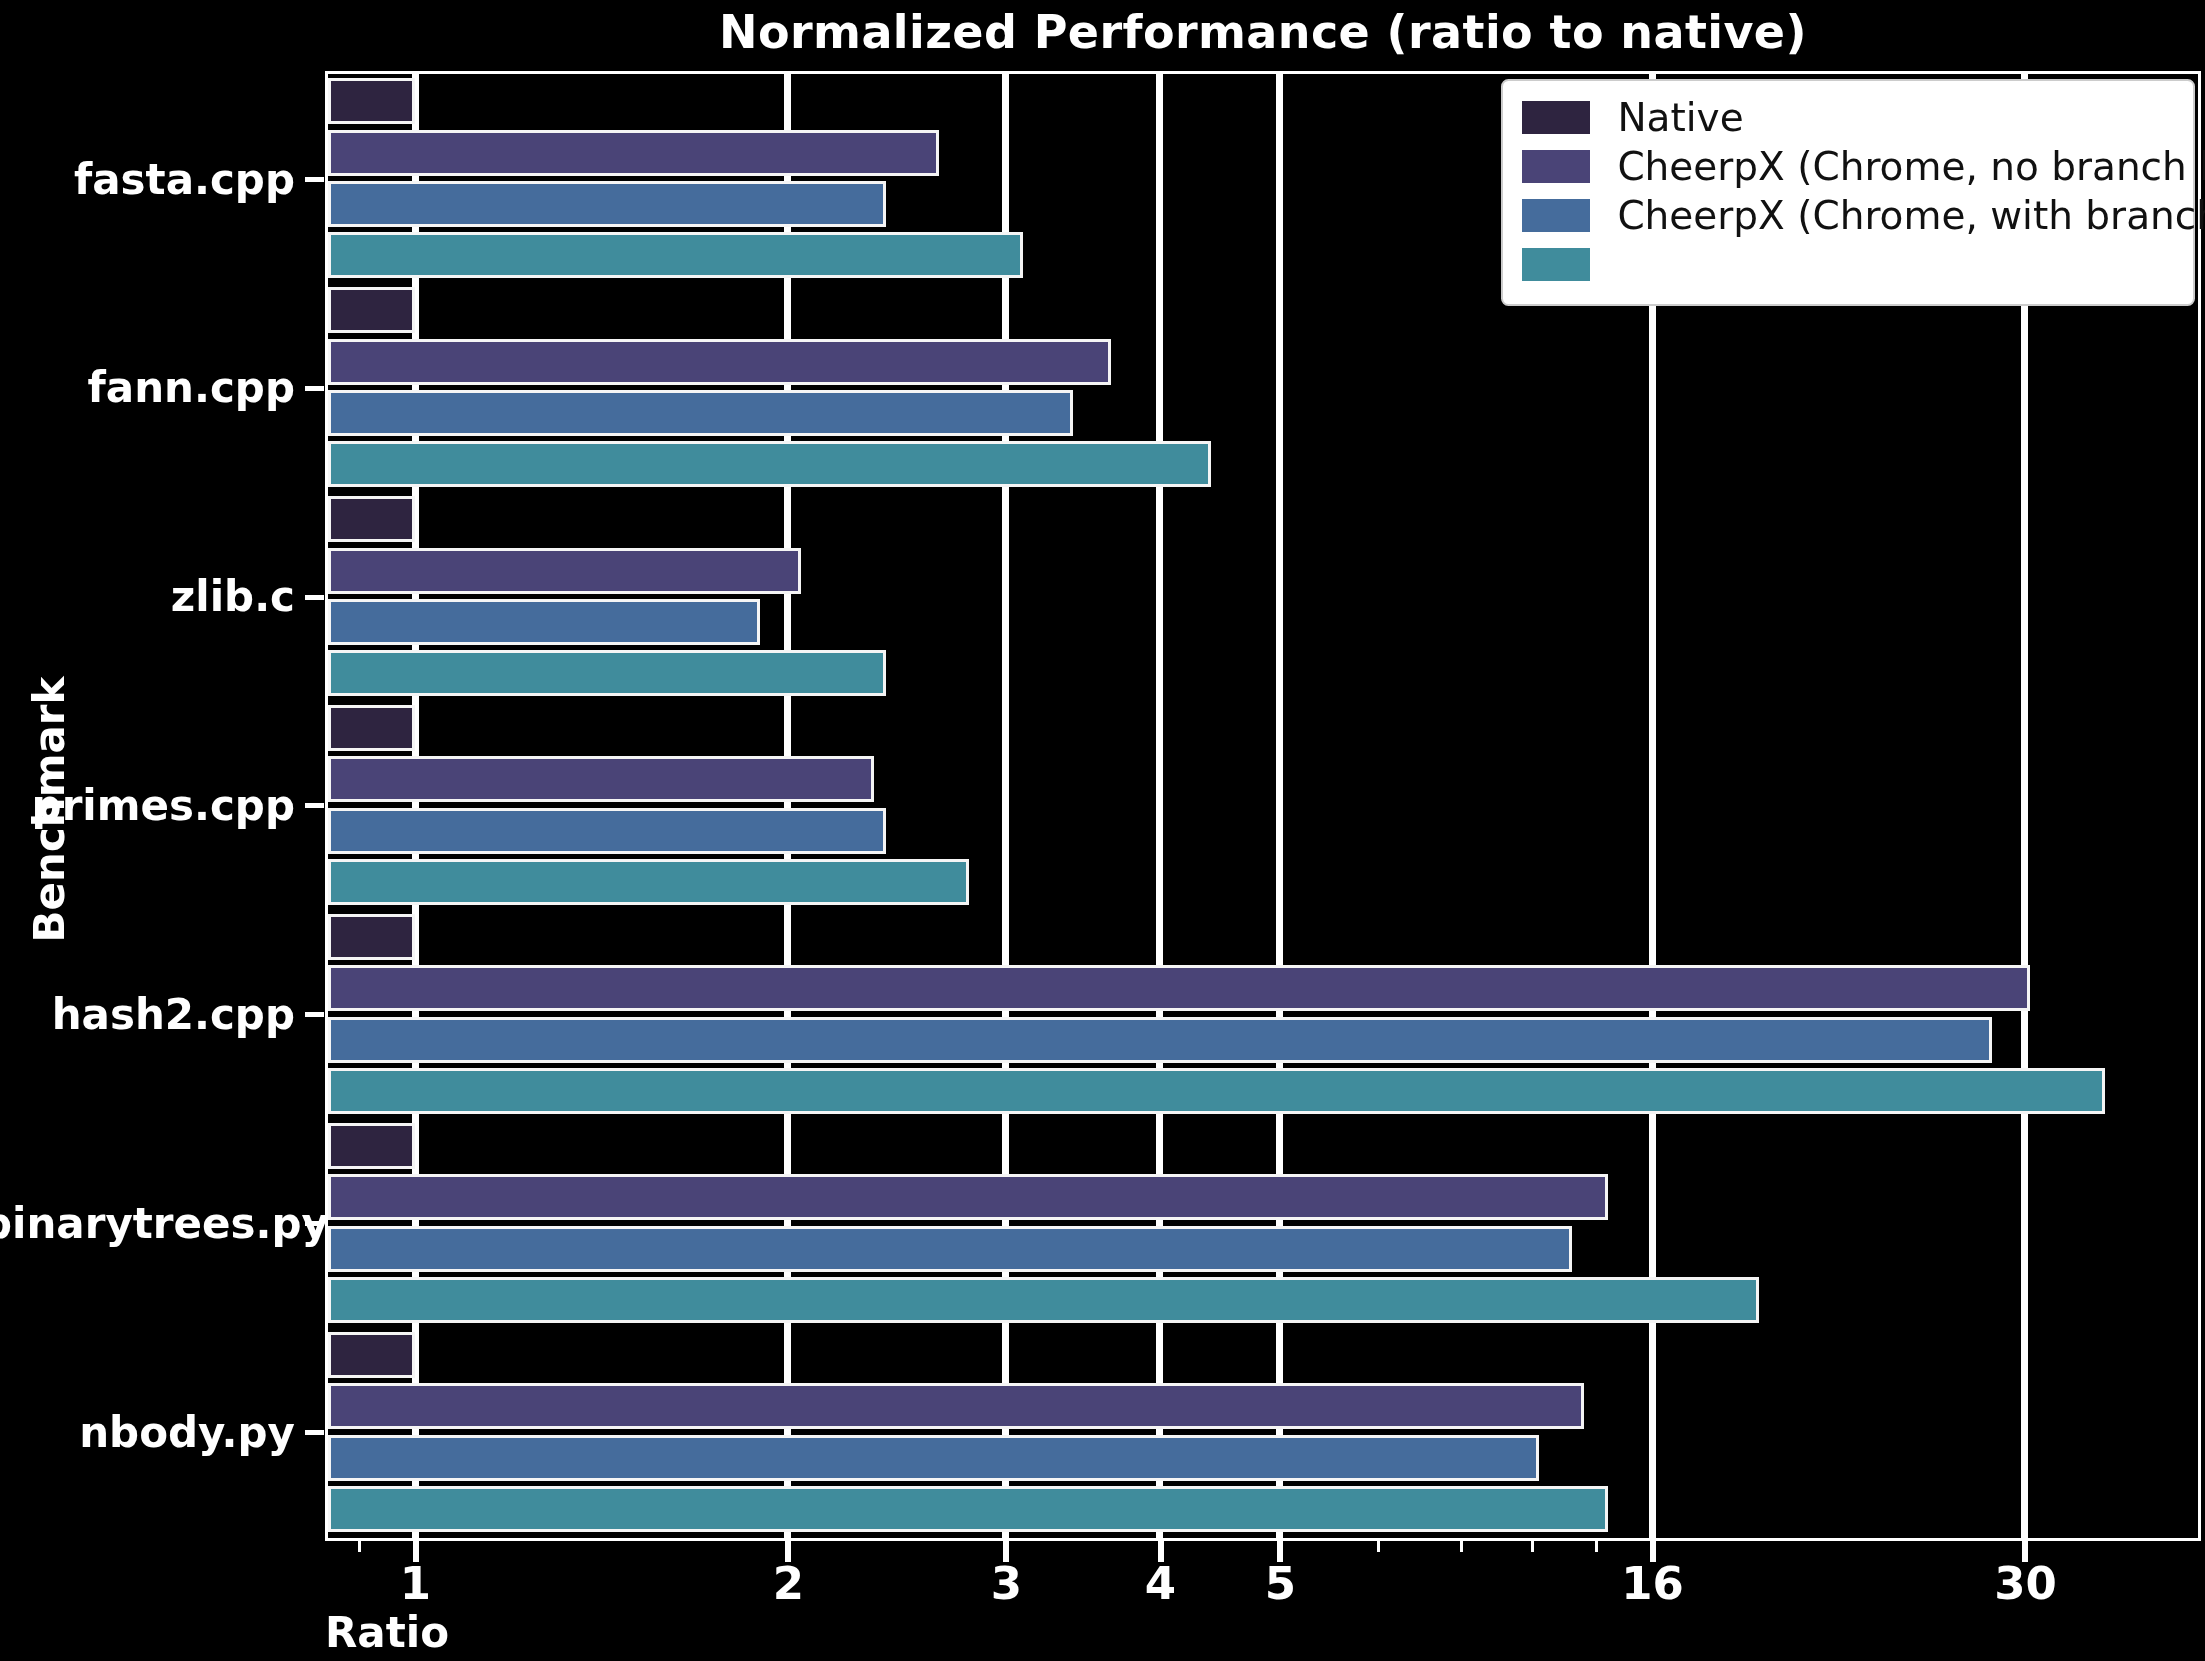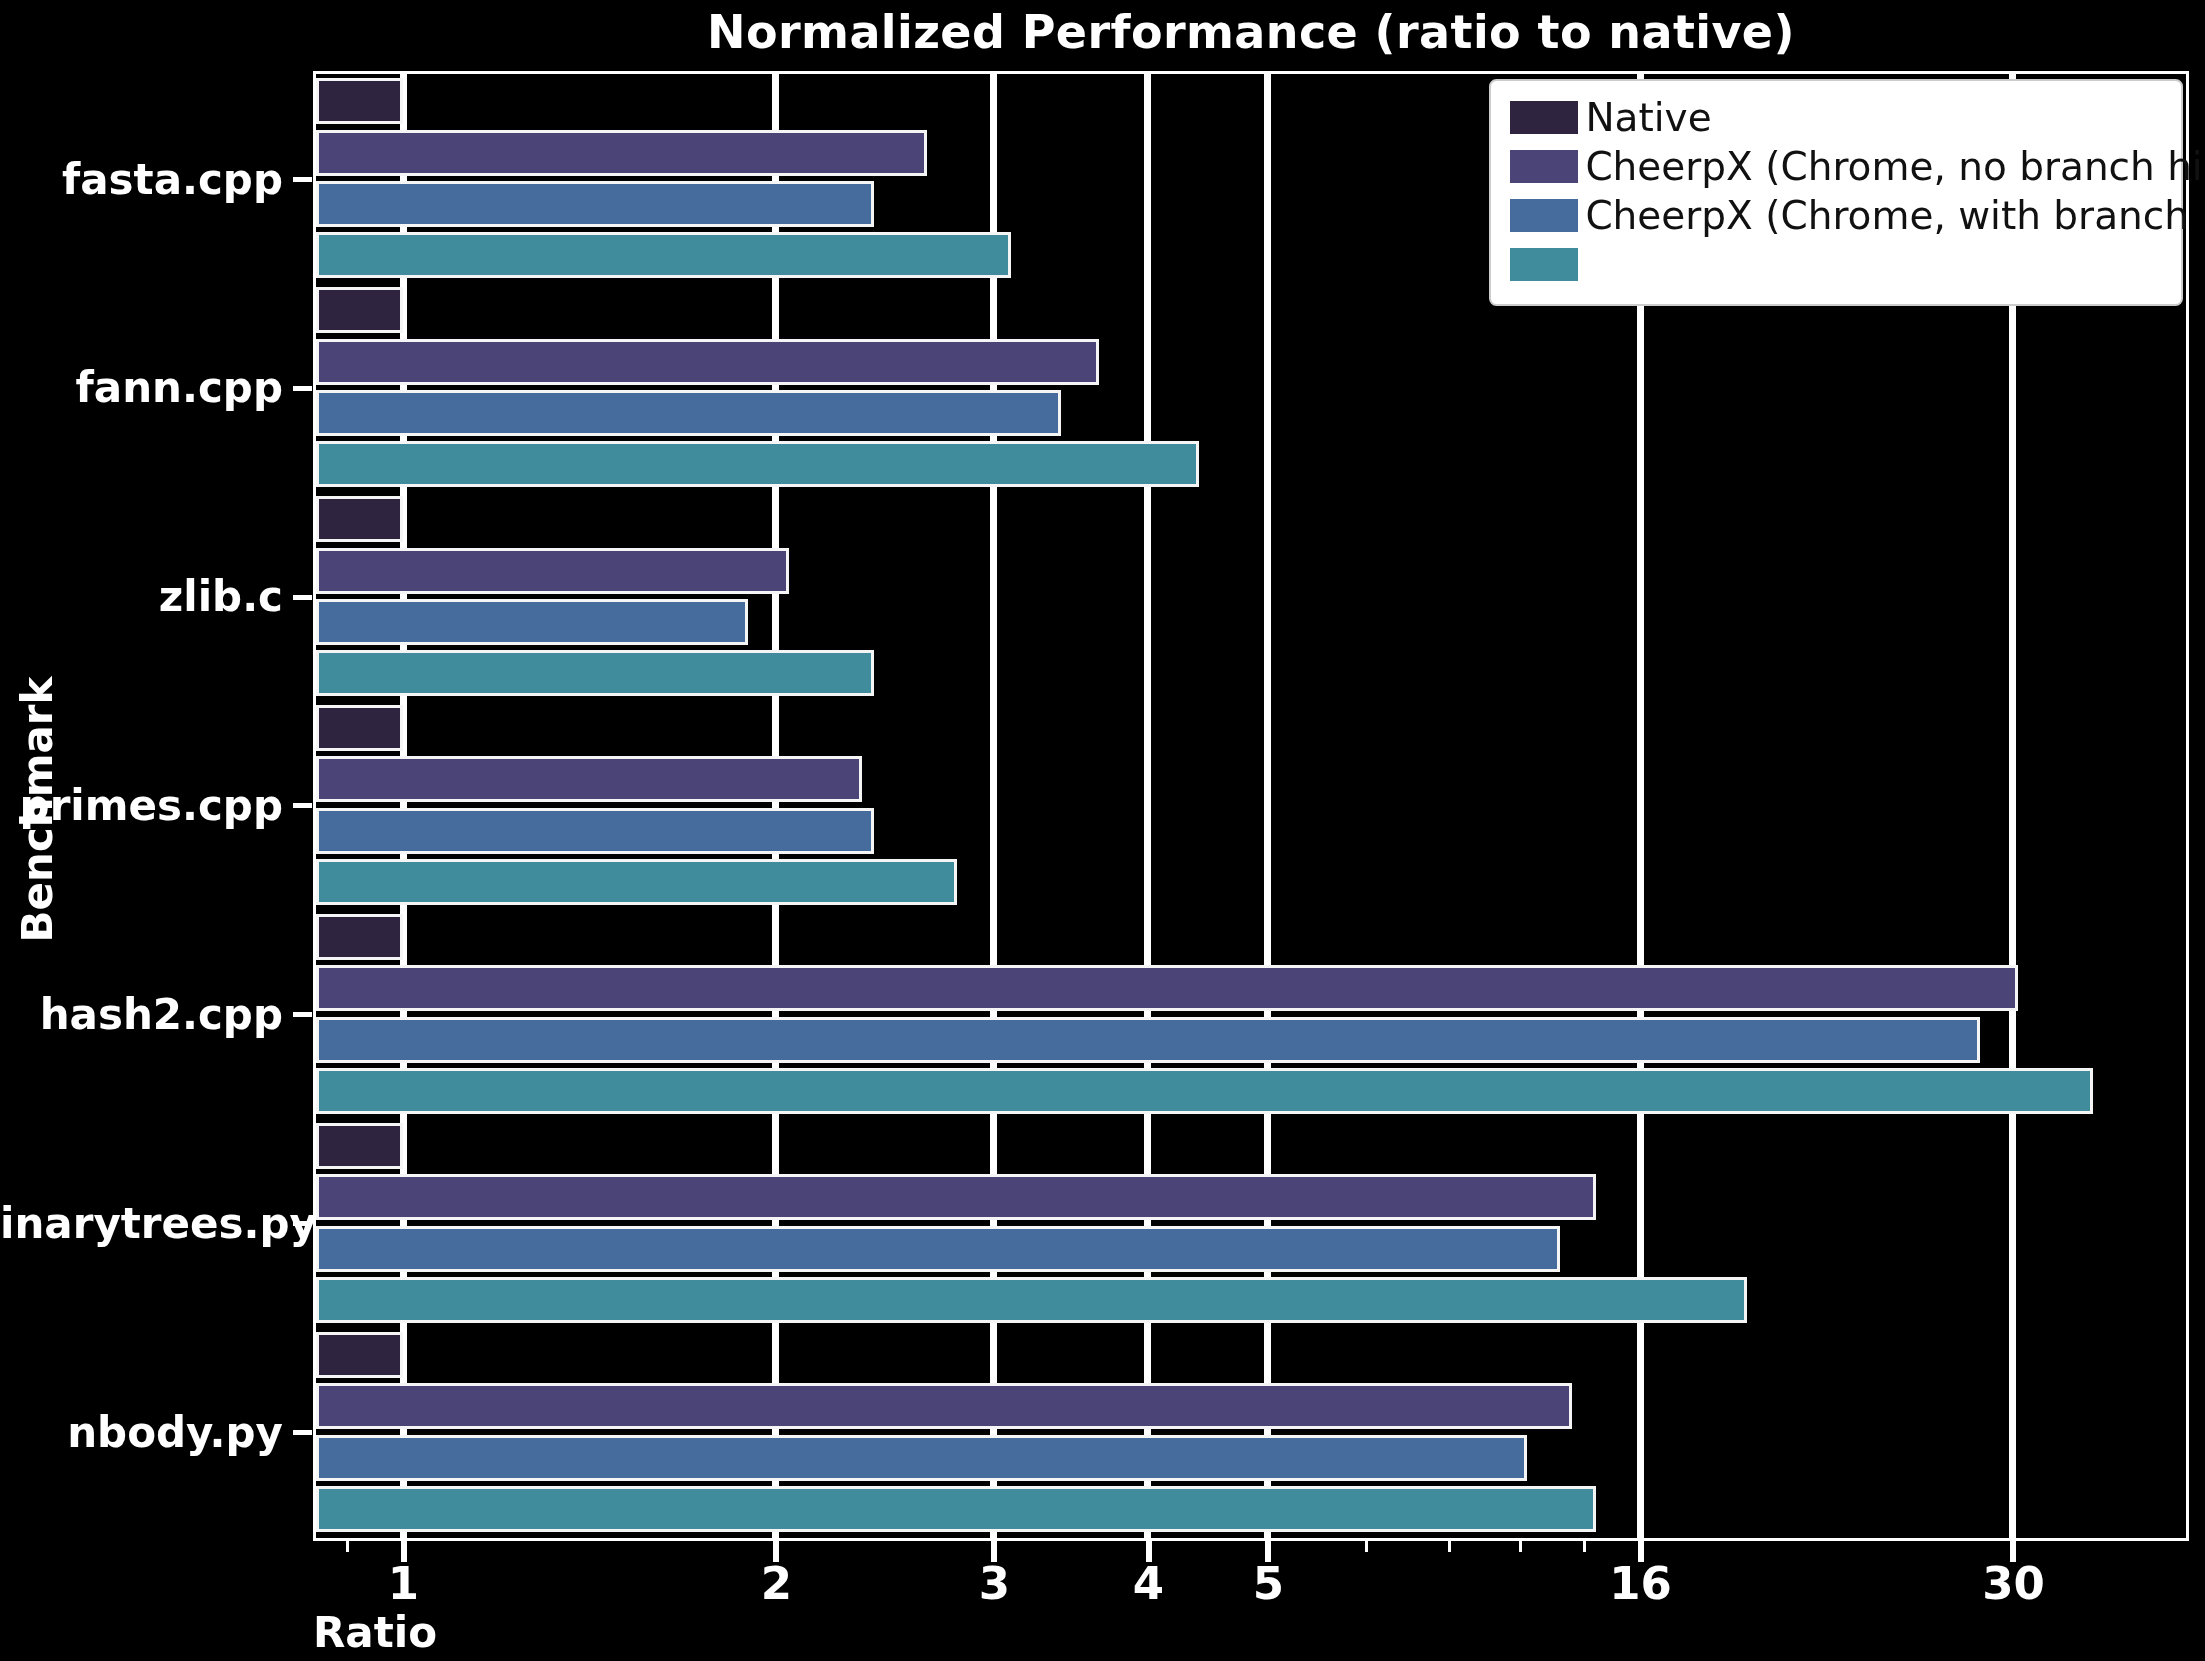--- a/index.html
+++ b/index.html
@@ -2,21 +2,21 @@
 <html style="font-size:12px"><head>
 <meta charset="utf-8">
 <style>
   html, body { margin: 0; padding: 0; background: #000; }
   body {
     width: 2205px; height: 1661px;
     position: relative; overflow: hidden;
     font-family: "DejaVu Sans", sans-serif;
     color: #ffffff;
   }
-  .figure { position: absolute; inset: 0; background: #000; }
+  .figure { position: absolute; inset: 0; background: #000; margin-left: 12px; }
 
   .chart-title {
     position: absolute; left: 313px; top: 4.5px; width: 1876px;
     text-align: center; font-size: 46px; font-weight: bold; color: #fff;
     letter-spacing: 0.4px;
   }
 
   .plot {
     position: absolute; left: 313px; top: 71px;
     width: 1876px; height: 1470px;
@@ -59,21 +59,21 @@
 
   .legend {
     position: absolute; left: 1489px; top: 79px; width: 694px;
     background: #ffffff; border: 2.2px solid #cccccc; border-radius: 7.4px;
     box-sizing: border-box; color: #111; padding: 12px 19.4px 15px 19.4px;
   }
   .legend-title {
     text-align: center; font-size: 40px; color: #111; margin-bottom: 7.4px;
   }
   .legend-item {
-    display: flex; align-items: center; gap: 7px; height: 49px;
+    display: flex; align-items: center; gap: 27px; height: 49px;
   }
   .legend-swatch {
     width: 68px; height: 33px; flex: 0 0 auto;
   }
   .legend-item-label {
     font-size: 39px; color: #111; white-space: nowrap;
   }
 </style>
 </head>
 <body>

